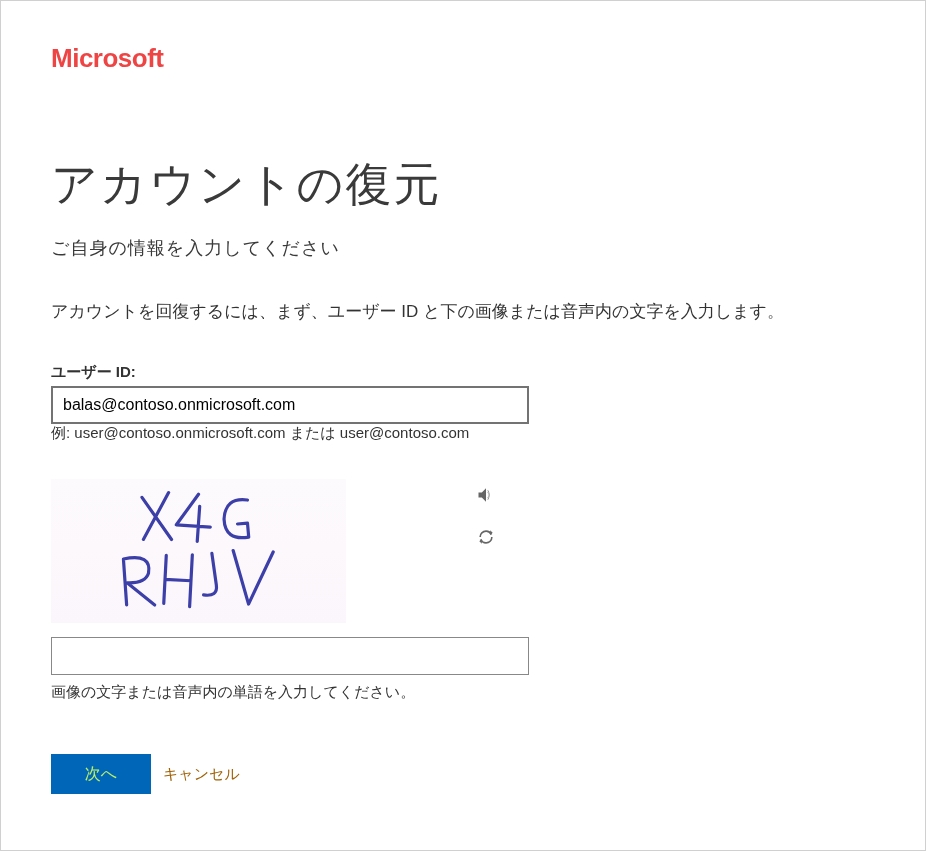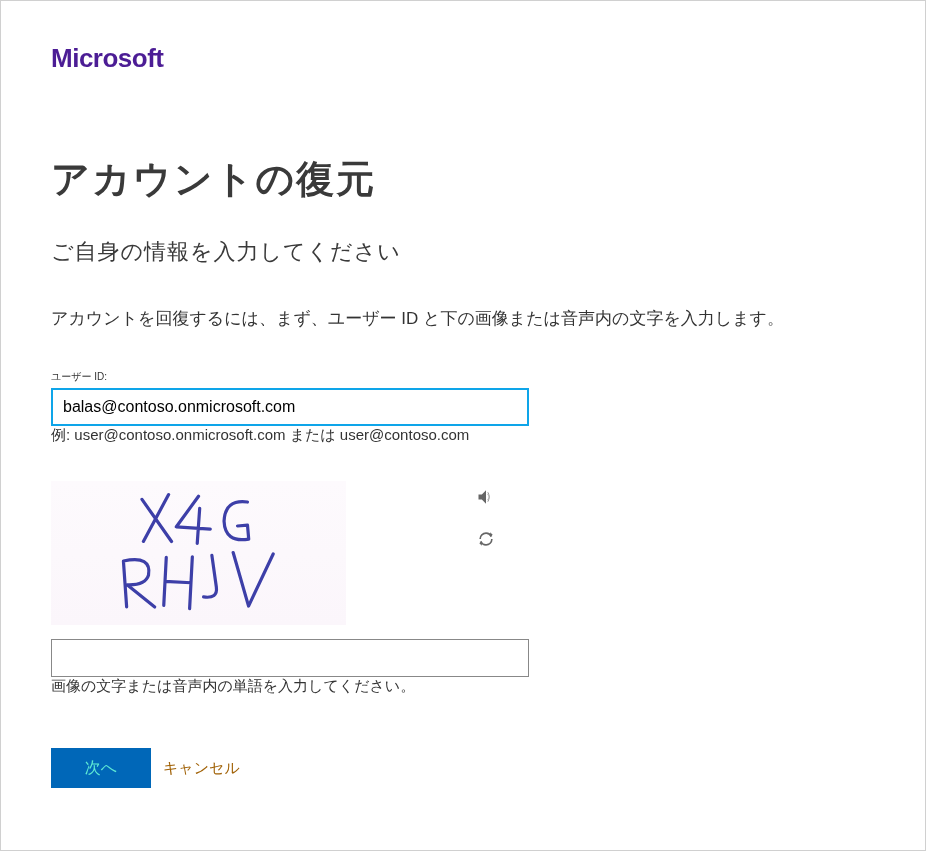--- a/index.html
+++ b/index.html
@@ -13,52 +13,53 @@
       width: 926px;
       height: 851px;
       border: 1px solid #d0d0d0;
       padding: 42px 50px;
       color: #333;
     }
     .logo {
       font-size: 26px;
       font-weight: 600;
       letter-spacing: -0.5px;
-      color: #4c1d95;
+      color: #ef4444;
       margin-bottom: 80px;
     }
     .page-title {
-      font-size: 38px;
-      font-weight: 700;
+      font-size: 46px;
+      font-weight: 400;
       color: #3a3a3a;
       letter-spacing: 2px;
-      margin-bottom: 32px;
+      margin-bottom: 20px;
     }
     .subheading {
-      font-size: 22px;
+      font-size: 18px;
       font-weight: 300;
       color: #3a3a3a;
       letter-spacing: 1px;
       margin-bottom: 40px;
     }
     .instruction {
       font-size: 17px;
       color: #333;
       margin-bottom: 40px;
     }
     .field-label {
-      font-size: 10px;
+      font-size: 15px;
       color: #333;
       margin-bottom: 4px;
       display: block;
+      font-weight: bold;
     }
     .text-input {
       width: 478px;
       height: 38px;
-      border: 2px solid #0ea5e9;
+      border: 2px solid #737373;
       padding: 4px 10px;
       font-size: 16px;
       font-family: inherit;
       outline: none;
       display: block;
     }
     .text-input.light {
       border: 1px solid #888;
     }
     .example-text {
@@ -94,31 +95,31 @@
     .icon-btn {
       width: 20px;
       height: 20px;
       cursor: pointer;
       color: #666;
       fill: #666;
     }
     .captcha-hint {
       font-size: 15px;
       color: #333;
-      margin-top: 0;
+      margin-top: 8px;
       margin-bottom: 52px;
     }
     .button-row {
       display: flex;
       align-items: center;
       gap: 8px;
     }
     .primary-btn {
       background: #0067b8;
-      color: #5eead4;
+      color: #bef264;
       border: none;
       padding: 10px 30px;
       font-size: 16px;
       font-family: inherit;
       cursor: pointer;
       min-width: 100px;
       height: 40px;
     }
     .link-btn {
       color: #a16207;

